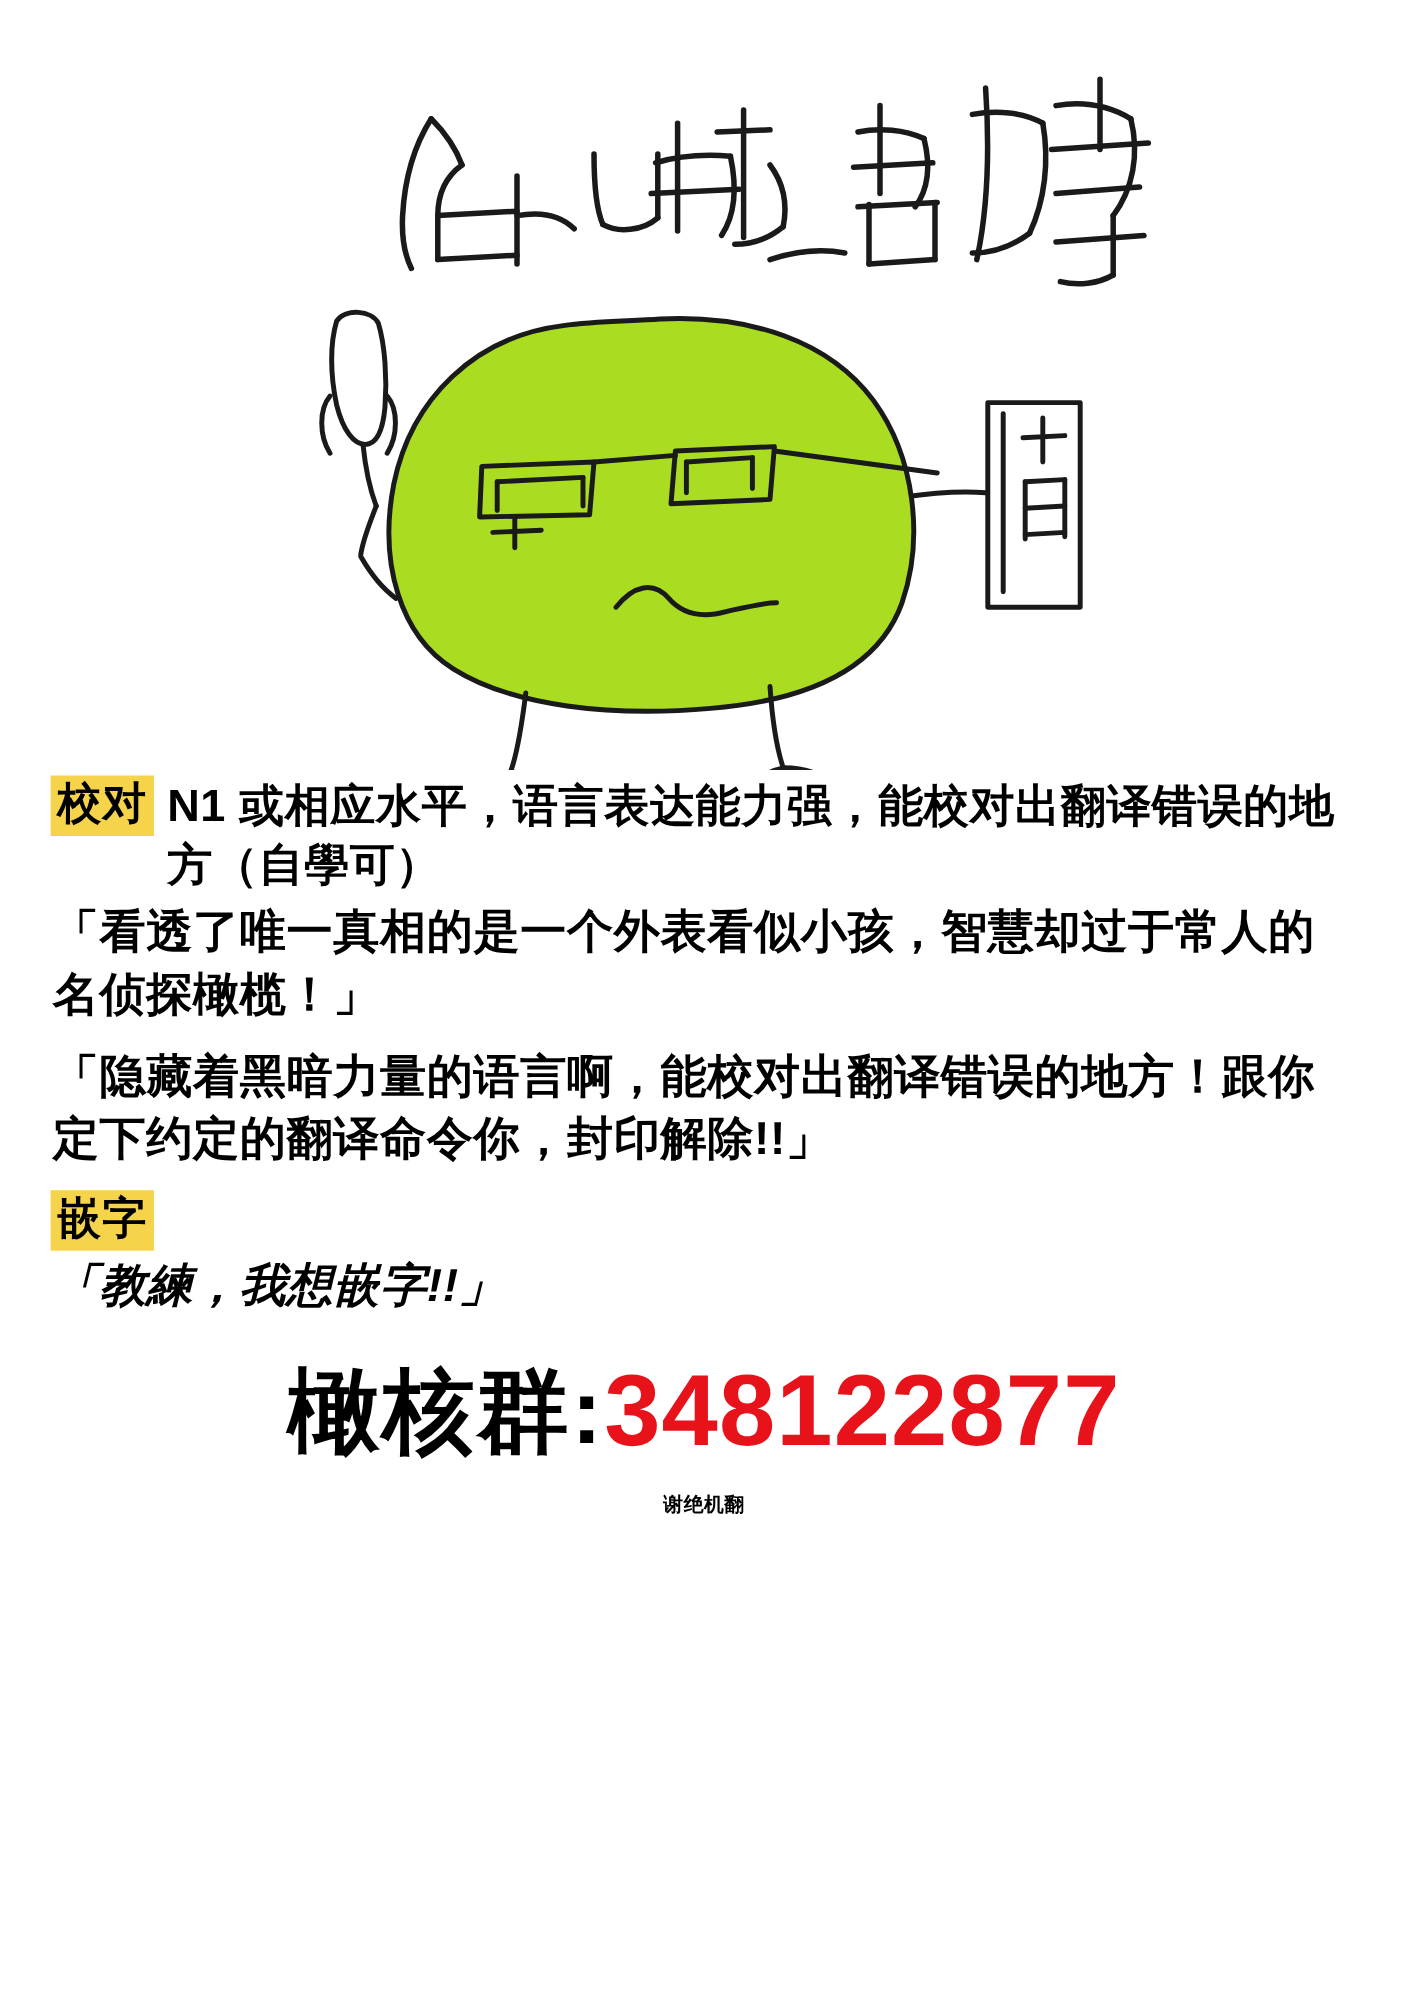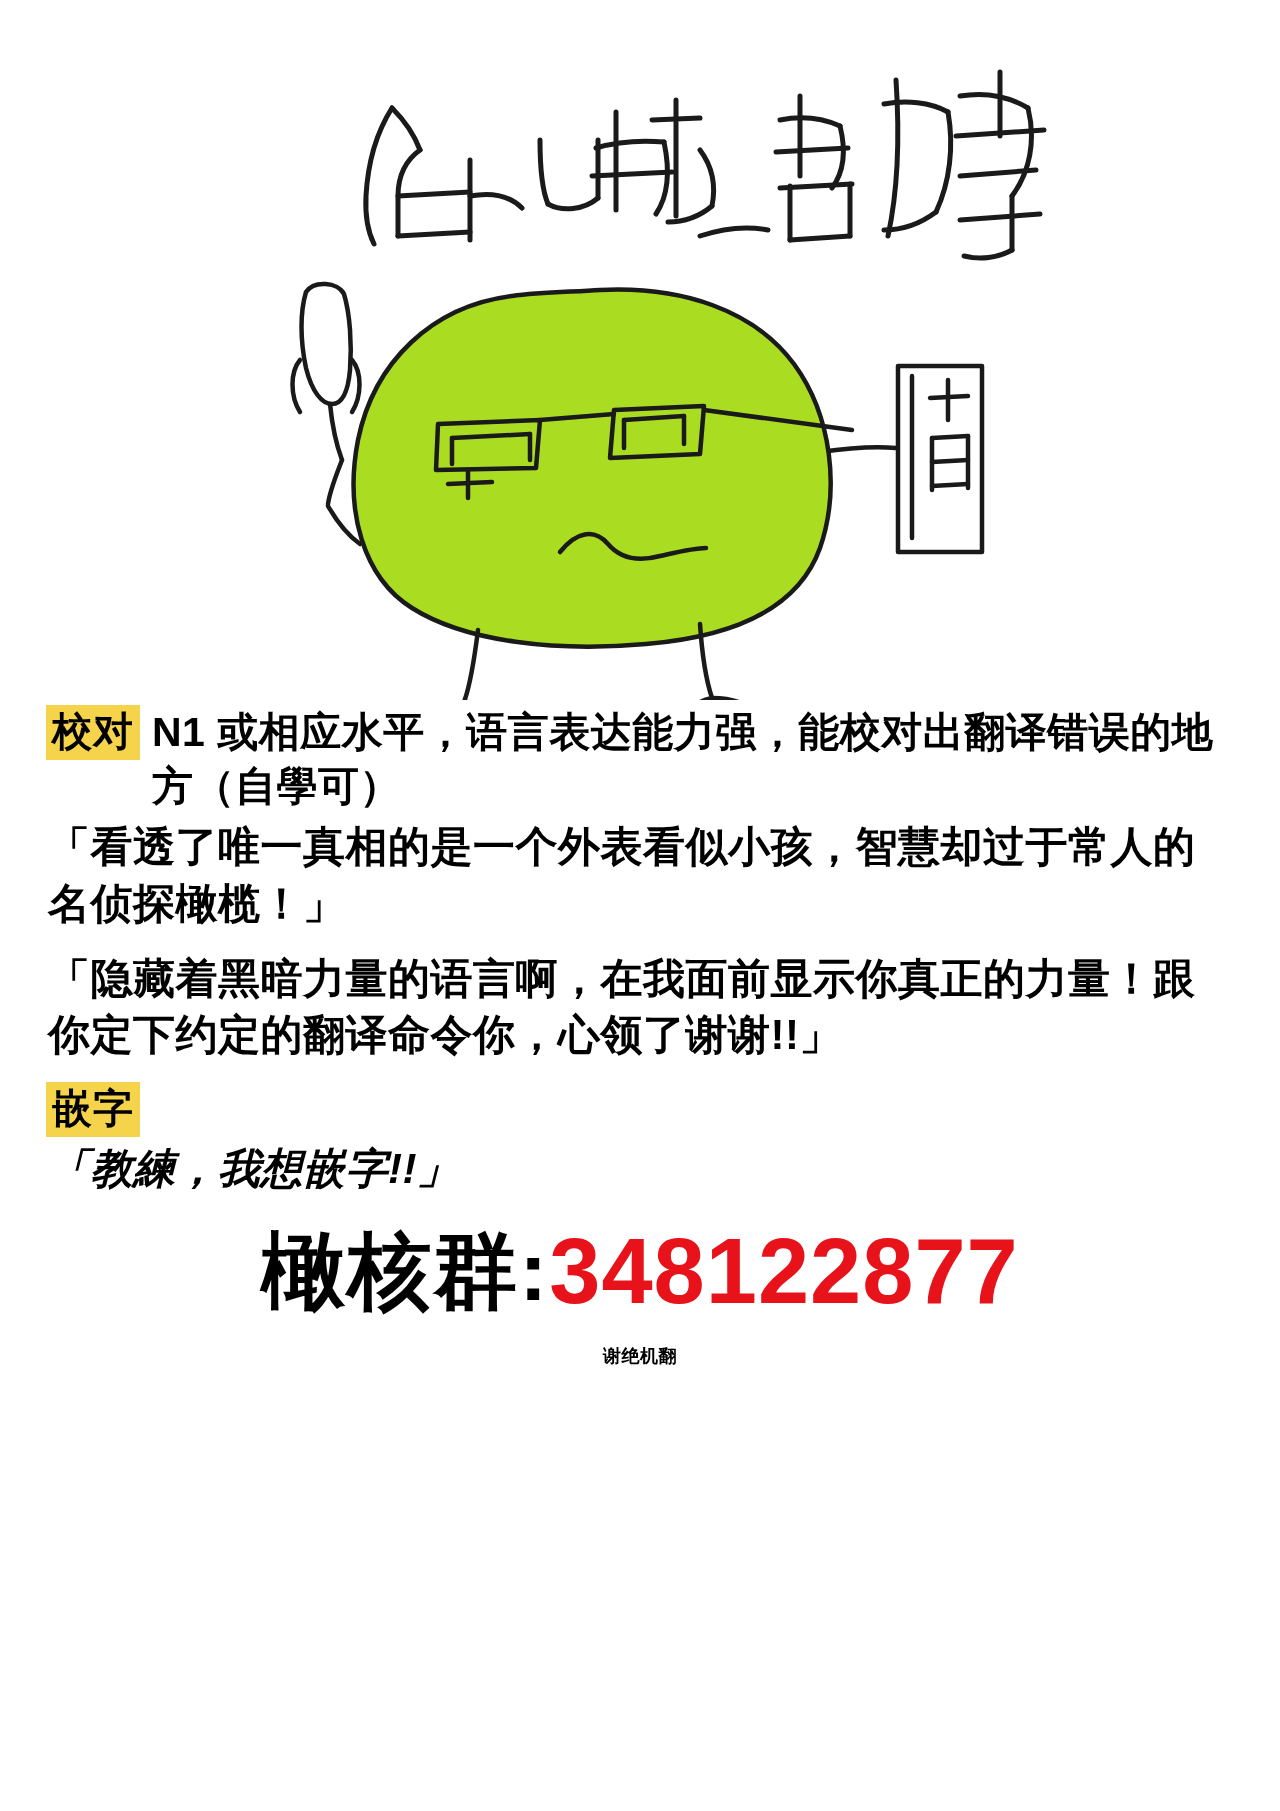--- a/index.html
+++ b/index.html
@@ -71,21 +71,21 @@
     margin-left: 2px;
   }
 
   .role-block.compact .role-quote {
     margin-top: 4px;
     font-style: italic;
   }
 
   
   .group-line {
-    margin-top: 28px;
+    margin-top: 40px;
     text-align: center;
     white-space: nowrap;
     line-height: 1;
   }
   .group-label {
     font-size: 84px;
     font-weight: bold;
     letter-spacing: 2px;
     color: #000000;
     vertical-align: middle;
@@ -215,21 +215,21 @@
 
   <div class="role-block">
     <div class="role-headline">
       <span class="role-tag">校对</span>
       <span class="role-title">N1 或相应水平，语言表达能力强，能校对出翻译错误的地方（自學可）</span>
     </div>
     <div class="role-quote">「看透了唯一真相的是一个外表看似小孩，智慧却过于常人的名侦探橄榄！」</div>
   </div>
 
   <div class="role-block">
-    <div class="role-quote">「隐藏着黑暗力量的语言啊，在我面前显示你真正的力量！跟你定下约定的翻译命令你，心领了谢谢!!」</div>
+    <div class="role-quote">「隐藏着黑暗力量的语言啊，能校对出翻译错误的地方！跟你定下约定的翻译命令你，封印解除!!」</div>
   </div>
 
   <div class="role-block compact">
     <div class="role-headline">
       <span class="role-tag">嵌字</span>
     </div>
     <div class="role-quote">「教練，我想嵌字!!」</div>
   </div>
 
   <div class="group-line">

